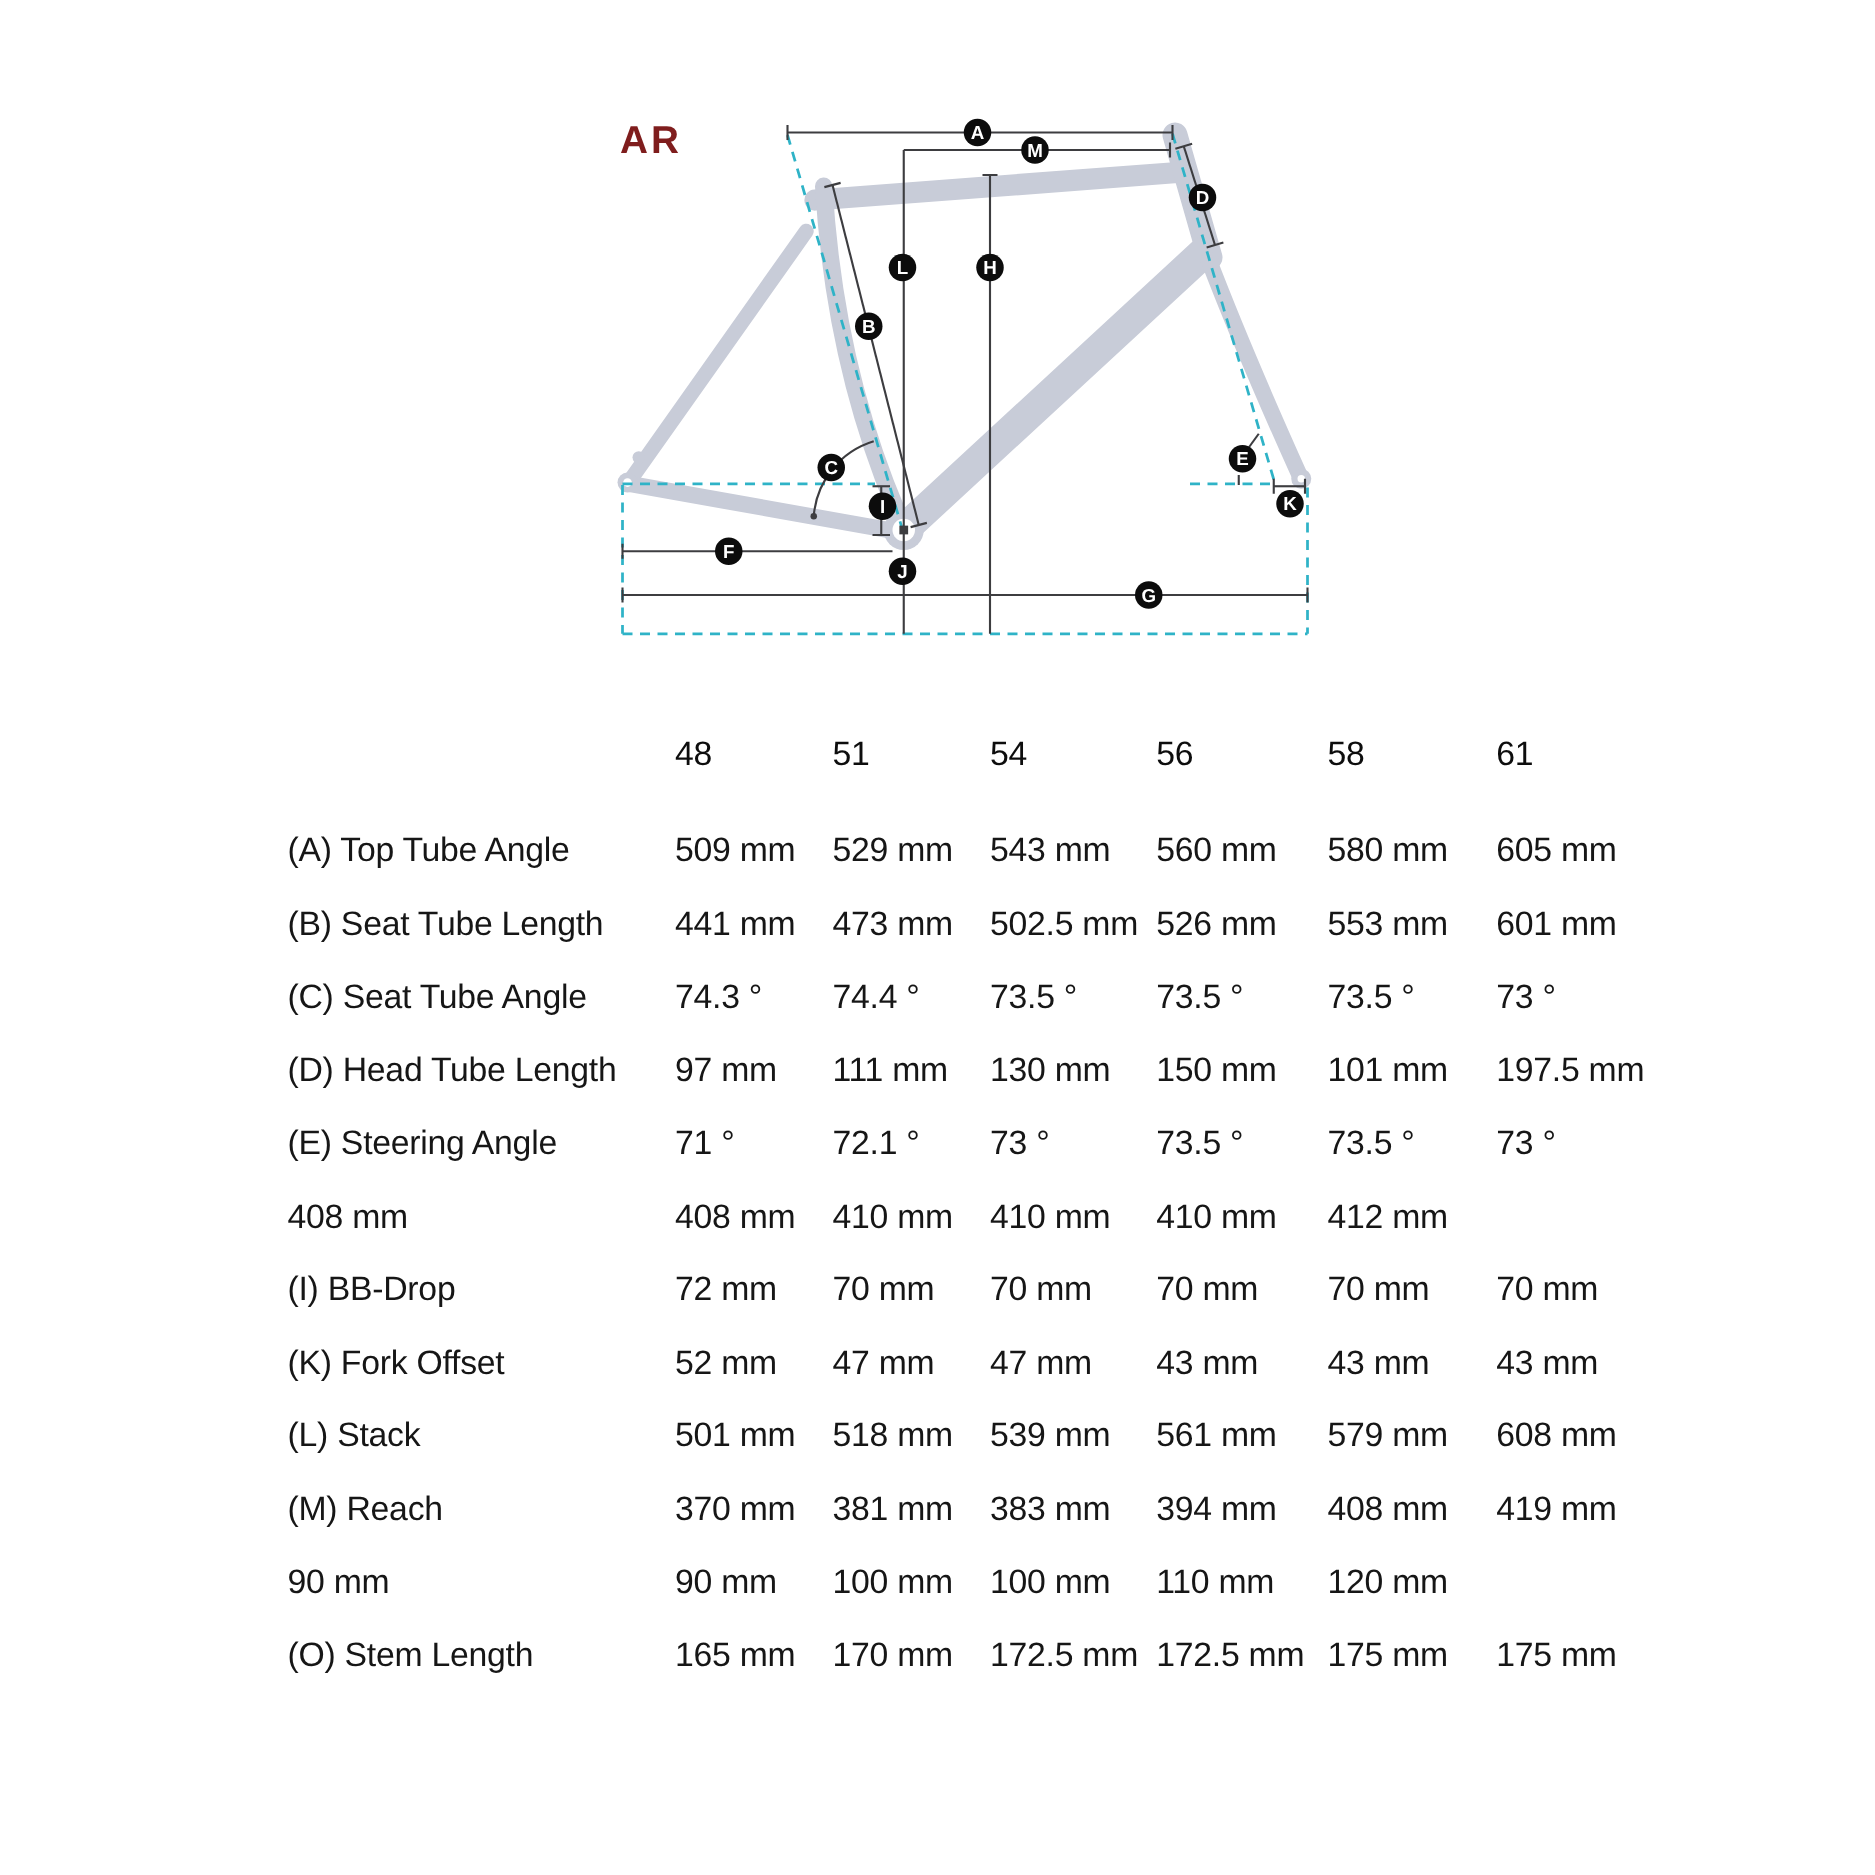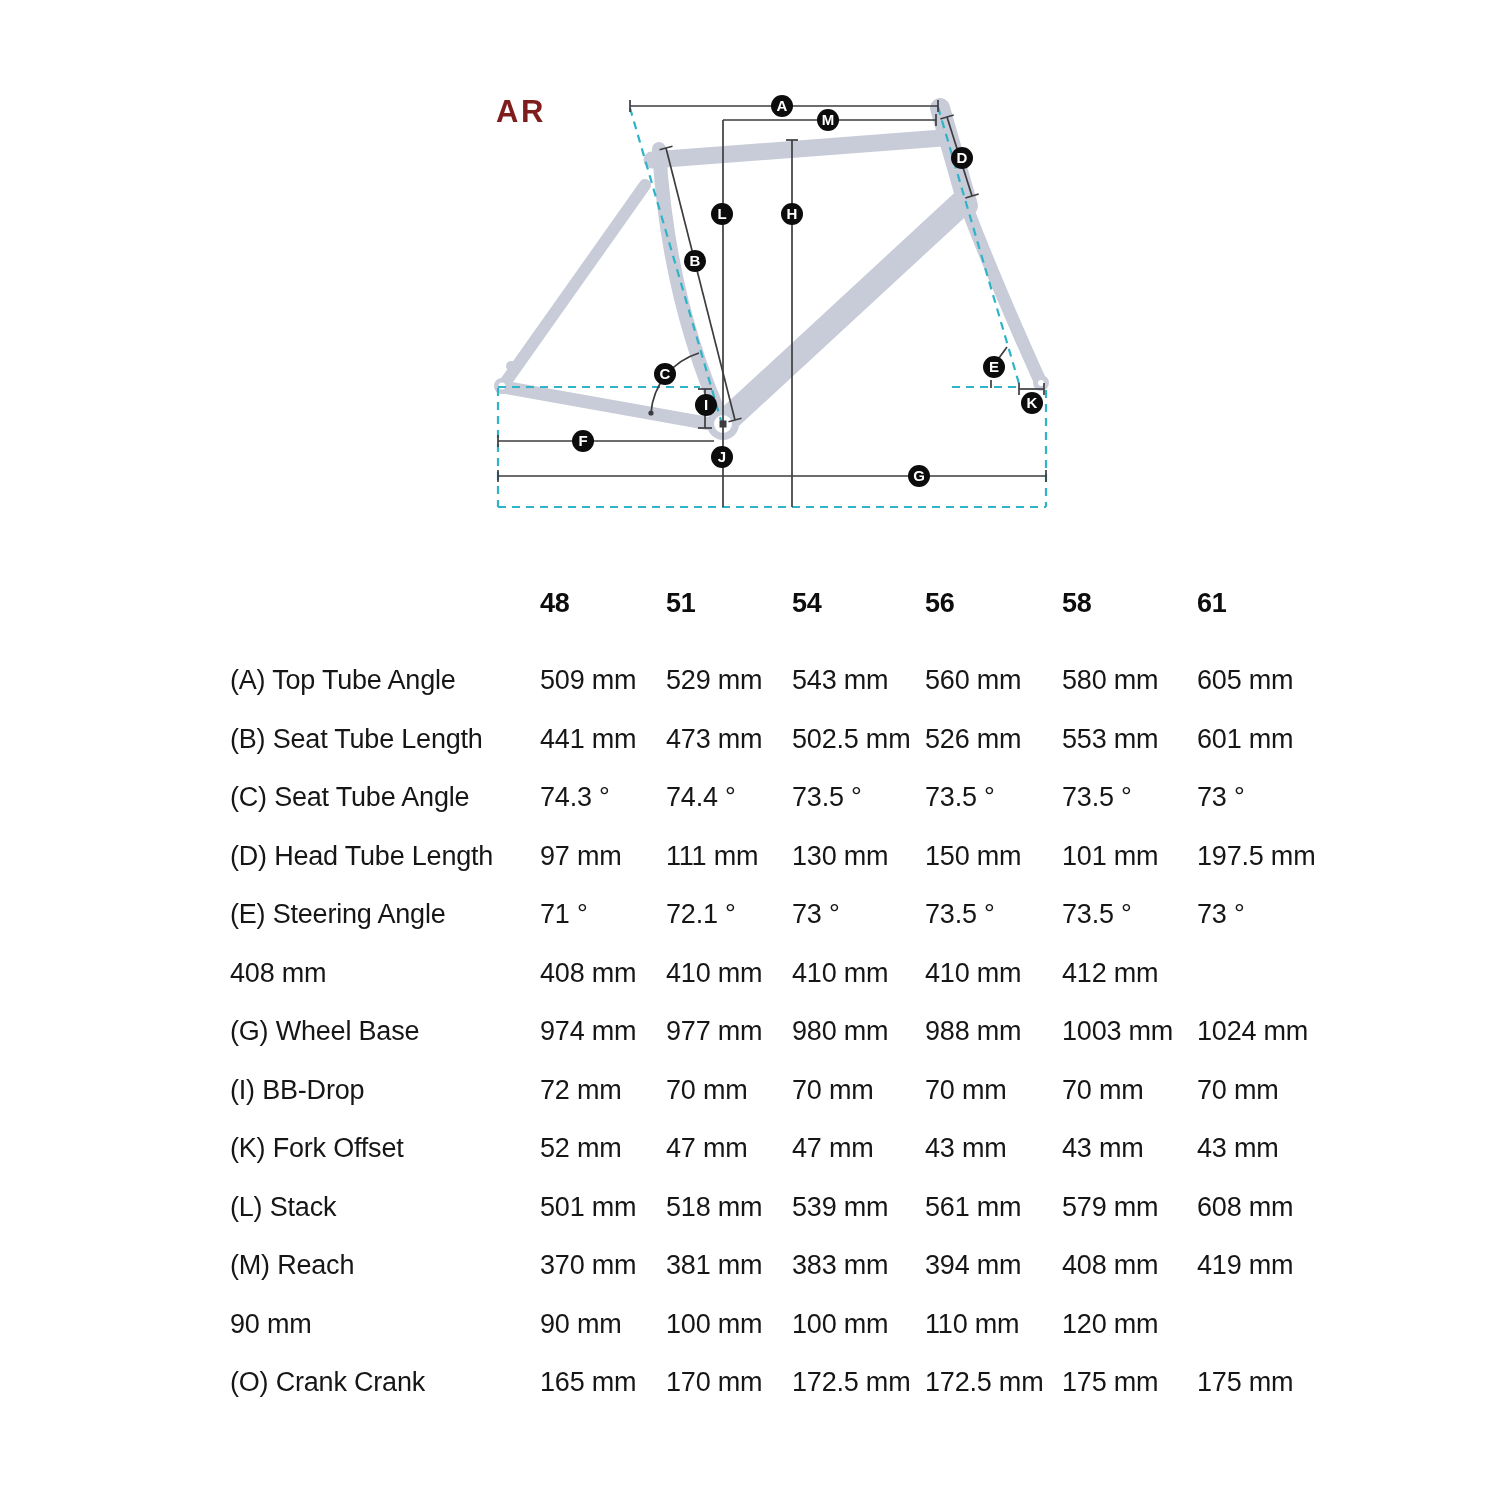--- a/index.html
+++ b/index.html
@@ -29,21 +29,21 @@
     display:grid;
     grid-template-columns:310px 126px 126px 133px 137px 135px 160px;
     align-items:center;
     height:58.5px;
   }
   .geo-row.header { margin-bottom:19px; }
   .geo-cell {
     font-size:27px; letter-spacing:-0.2px; white-space:nowrap;
     color:#161616;
   }
-  .geo-row.header .geo-cell { font-weight:bold; color:#0d0d0d; }
+  .geo-row.header .geo-cell { font-weight:normal; color:#0d0d0d; }
 </style>
 </head>
 <body>
 
 <div class="stage">
 
   <div class="diagram-title">AR</div>
 
   <svg class="frame-svg" width="680" height="520" viewBox="440 55 680 520" xmlns="http://www.w3.org/2000/svg">
 
@@ -194,29 +194,20 @@
       </div>
       <div class="geo-row">
         <div class="geo-cell">408 mm</div>
         <div class="geo-cell">408 mm</div>
         <div class="geo-cell">410 mm</div>
         <div class="geo-cell">410 mm</div>
         <div class="geo-cell">410 mm</div>
         <div class="geo-cell">412 mm</div>
       </div>
       <div class="geo-row">
-        <div class="geo-cell">(G) Wheel Base</div>
-        <div class="geo-cell">974 mm</div>
-        <div class="geo-cell">977 mm</div>
-        <div class="geo-cell">980 mm</div>
-        <div class="geo-cell">988 mm</div>
-        <div class="geo-cell">1003 mm</div>
-        <div class="geo-cell">1024 mm</div>
-      </div>
-      <div class="geo-row">
         <div class="geo-cell">(I) BB-Drop</div>
         <div class="geo-cell">72 mm</div>
         <div class="geo-cell">70 mm</div>
         <div class="geo-cell">70 mm</div>
         <div class="geo-cell">70 mm</div>
         <div class="geo-cell">70 mm</div>
         <div class="geo-cell">70 mm</div>
       </div>
       <div class="geo-row">
         <div class="geo-cell">(K) Fork Offset</div>
@@ -247,21 +238,21 @@
       </div>
       <div class="geo-row">
         <div class="geo-cell">90 mm</div>
         <div class="geo-cell">90 mm</div>
         <div class="geo-cell">100 mm</div>
         <div class="geo-cell">100 mm</div>
         <div class="geo-cell">110 mm</div>
         <div class="geo-cell">120 mm</div>
       </div>
       <div class="geo-row">
-        <div class="geo-cell">(O) Crank Crank</div>
+        <div class="geo-cell">(O) Stem Length</div>
         <div class="geo-cell">165 mm</div>
         <div class="geo-cell">170 mm</div>
         <div class="geo-cell">172.5 mm</div>
         <div class="geo-cell">172.5 mm</div>
         <div class="geo-cell">175 mm</div>
         <div class="geo-cell">175 mm</div>
       </div>
     </div>
 
 </div>

